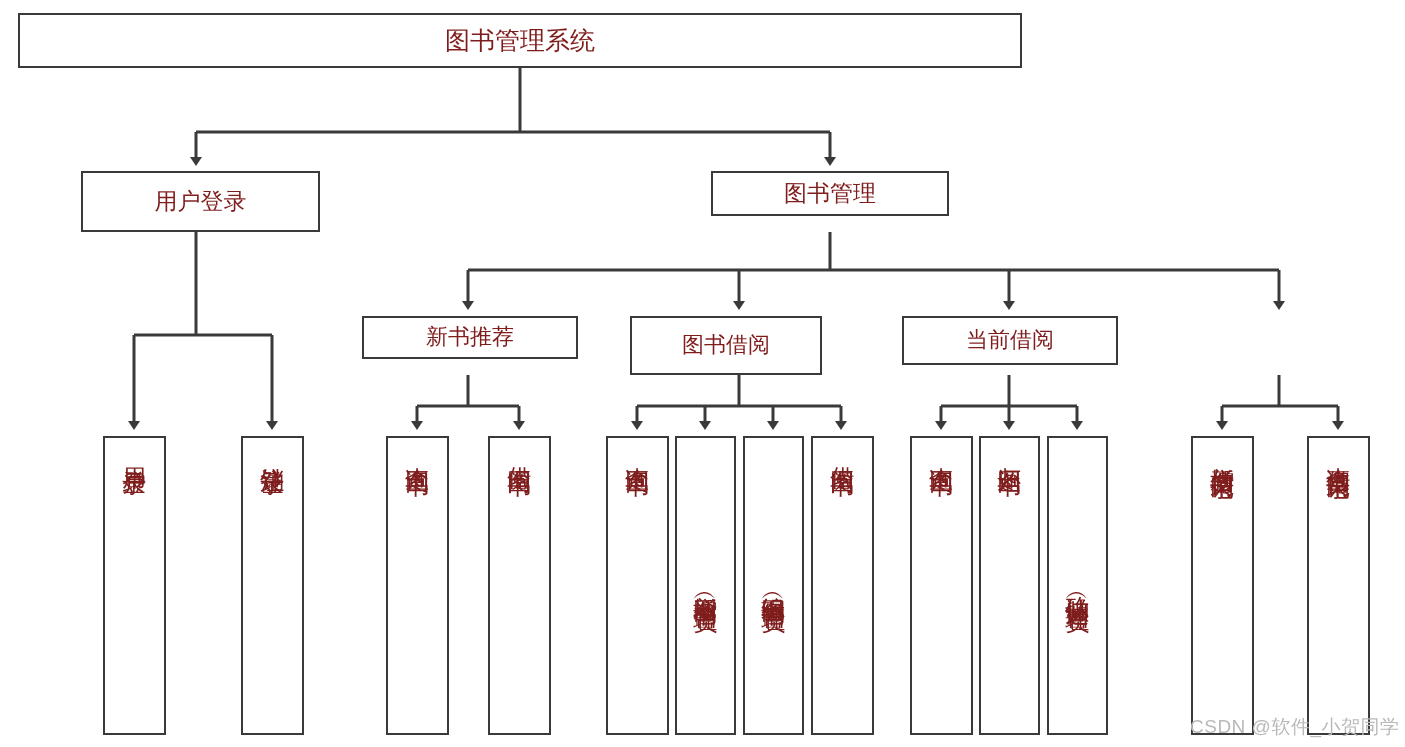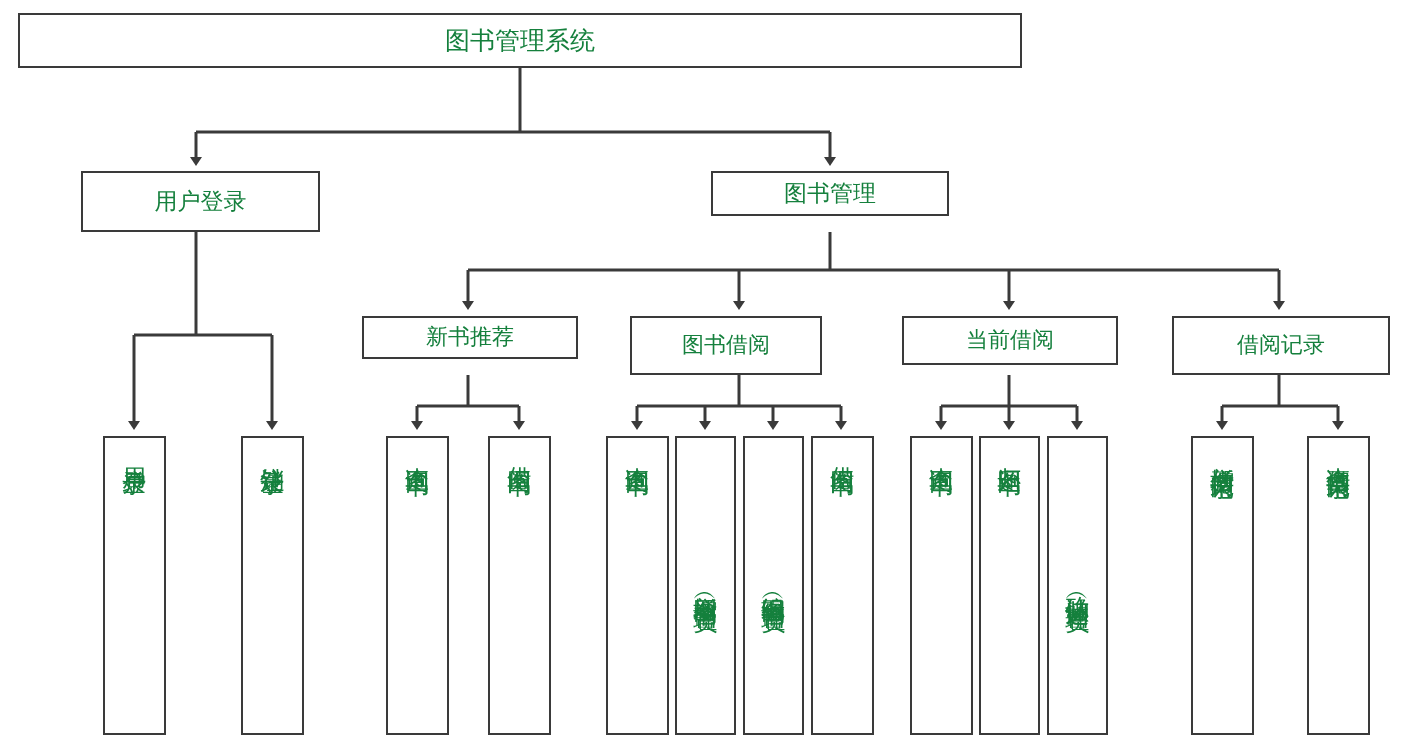--- a/index.html
+++ b/index.html
@@ -16,21 +16,21 @@
   }
   .node{
     position:absolute;
     box-sizing:border-box;
     border:2.5px solid #3a3a3a;
     background:#ffffff;
     display:flex;
     align-items:center;
     justify-content:center;
     text-align:left;
-    color:#15803d;
+    color:#7f1d1d;
     line-height:1.22;
   }
   .node.root{
     font-size:25px;
   }
   .node.lvl2{
     font-size:23px;
   }
   .node.lvl3{
     font-size:22px;
@@ -131,23 +131,20 @@
 
   <div class="node lvl3" style="left:362px;top:316px;width:216px;height:43px;">
     <span>新书推荐</span>
   </div>
   <div class="node lvl3" style="left:630px;top:316px;width:192px;height:59px;">
     <span>图书借阅</span>
   </div>
   <div class="node lvl3" style="left:902px;top:316px;width:216px;height:49px;">
     <span>当前借阅</span>
   </div>
-  <div class="node lvl3" style="left:1172px;top:316px;width:218px;height:59px;">
-    <span>借阅记录</span>
-  </div>
 
   <div class="node leaf" style="left:103px;top:436px;width:63px;height:299px;">
     <span>用户登录</span>
   </div>
   <div class="node leaf" style="left:241px;top:436px;width:63px;height:299px;">
     <span>注销登录</span>
   </div>
 
   <div class="node leaf" style="left:386px;top:436px;width:63px;height:299px;">
     <span>查询图书</span>
@@ -179,14 +176,15 @@
     <span>确认归还（管理员）</span>
   </div>
 
   <div class="node leaf" style="left:1191px;top:436px;width:63px;height:299px;">
     <span>新增借阅记录</span>
   </div>
   <div class="node leaf" style="left:1307px;top:436px;width:63px;height:299px;">
     <span>查询借阅记录</span>
   </div>
 
+  <div class="watermark" style="left:1190px;top:714px;">CSDN @软件_小贺同学</div>
 
 </div>
 
 </body></html>

